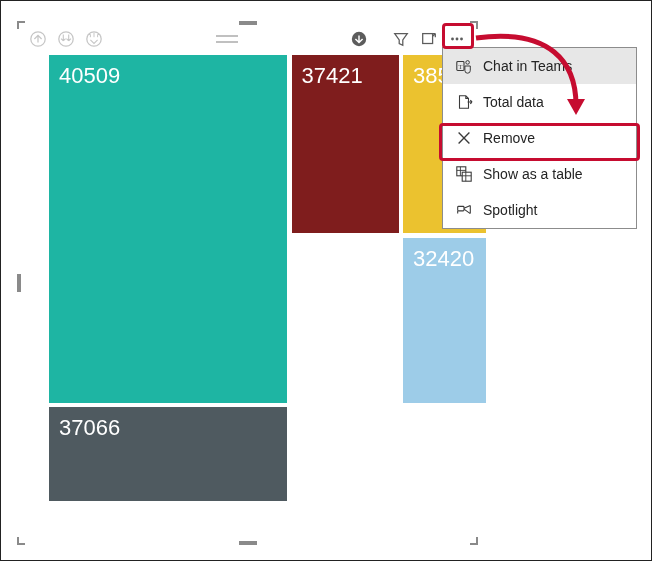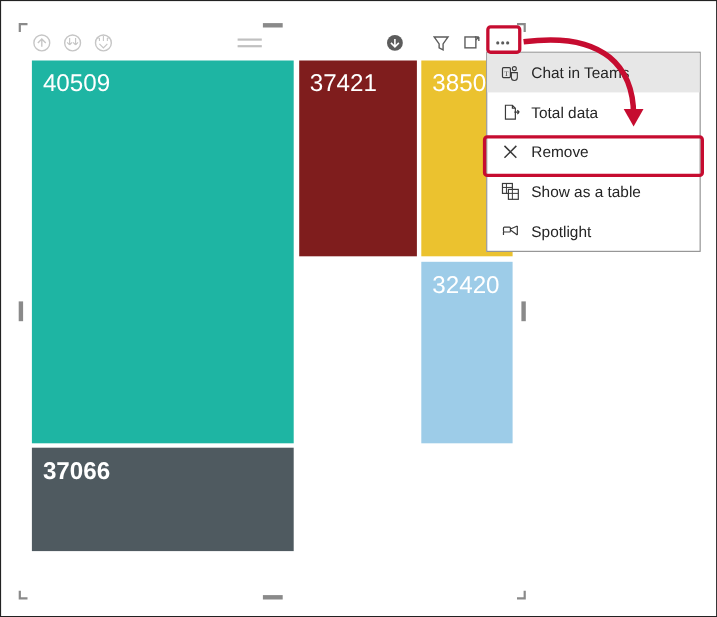--- a/index.html
+++ b/index.html
@@ -70,20 +70,21 @@
     margin: 0 10px 10px 10px;
     height: 446px;
   }
   .tile {
     position: absolute;
     color: #fff;
     font-size: 22px;
     padding: 8px 10px;
     overflow: hidden;
     white-space: nowrap;
+    margin-left: 20px;
   }
   
   .menu {
     position: absolute;
     left: 441px;
     top: 46px;
     width: 195px;
     background: #fff;
     border: 1px solid #8c8c8c;
     font-size: 14px;
@@ -200,21 +201,21 @@
           <circle cx="5" cy="10" r="1.6" fill="currentColor"></circle>
           <circle cx="10" cy="10" r="1.6" fill="currentColor"></circle>
           <circle cx="15" cy="10" r="1.6" fill="currentColor"></circle>
         </svg>
     </div>
   </div>
 
 
   <div class="treemap">
     <div class="tile" style="left:0%; top:0%; width:54.5%; height:78%; background:#1eb5a3;">40509</div>
-    <div class="tile" style="left:0%; top:79%; width:54.5%; height:21%; background:#4f5a60;font-weight:bold;">37066</div>
+    <div class="tile" style="left:0%; top:79%; width:54.5%; height:21%; background:#4f5a60;">37066</div>
     <div class="tile" style="left:55.5%; top:0%; width:24.5%; height:40%; background:#7f1d1d;">37421</div>
     <div class="tile" style="left:81%; top:0%; width:19%; height:40%; background:#ebc22f;">38501</div>
     <div class="tile" style="left:81%; top:41%; width:19%; height:37%; background:#9dcce8;">32420</div>
   </div>
 </div>
 
 <div class="menu">
   <div class="menu-item first">
     <span class="menu-icon">
       <svg viewBox="0 0 20 20">

